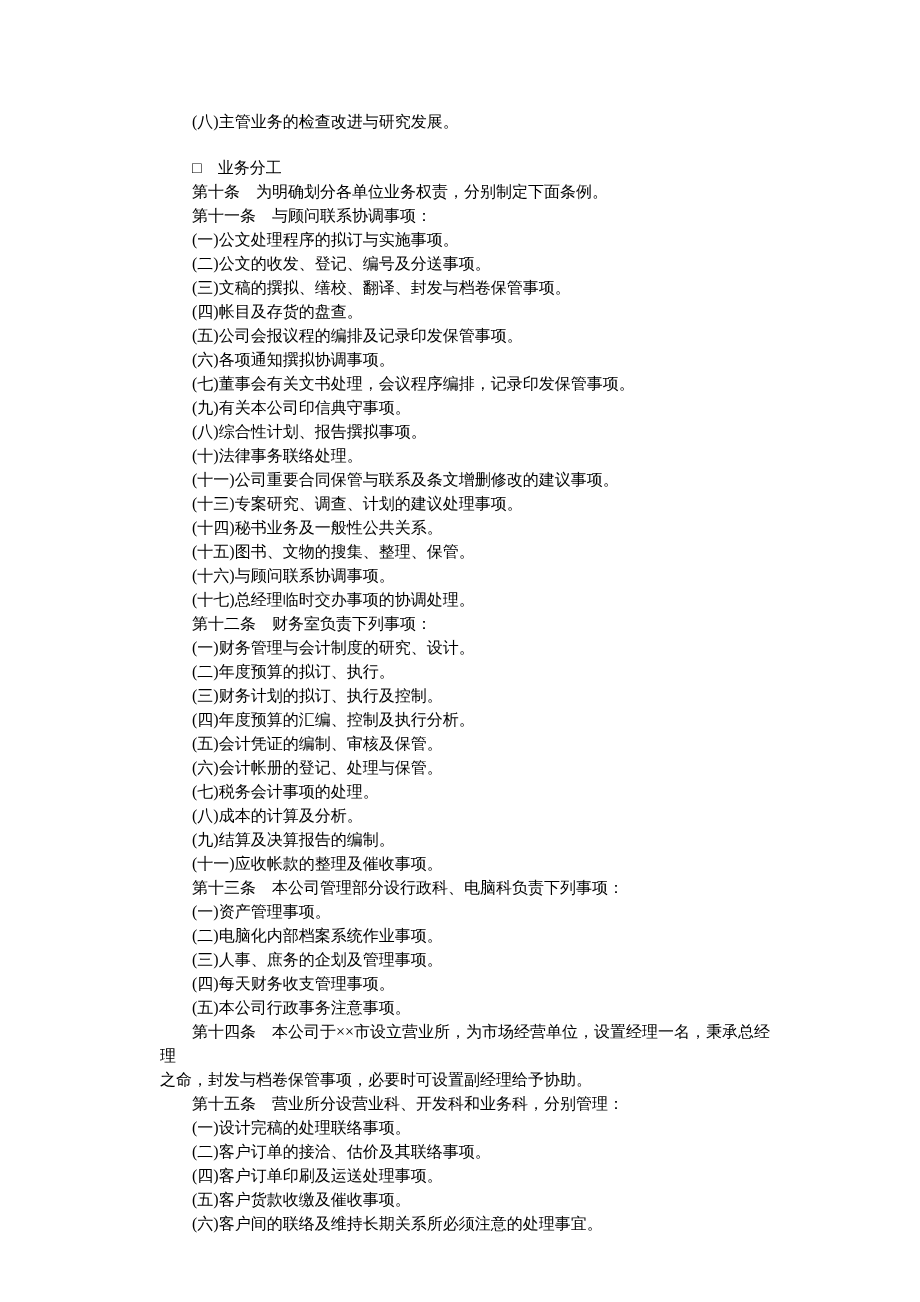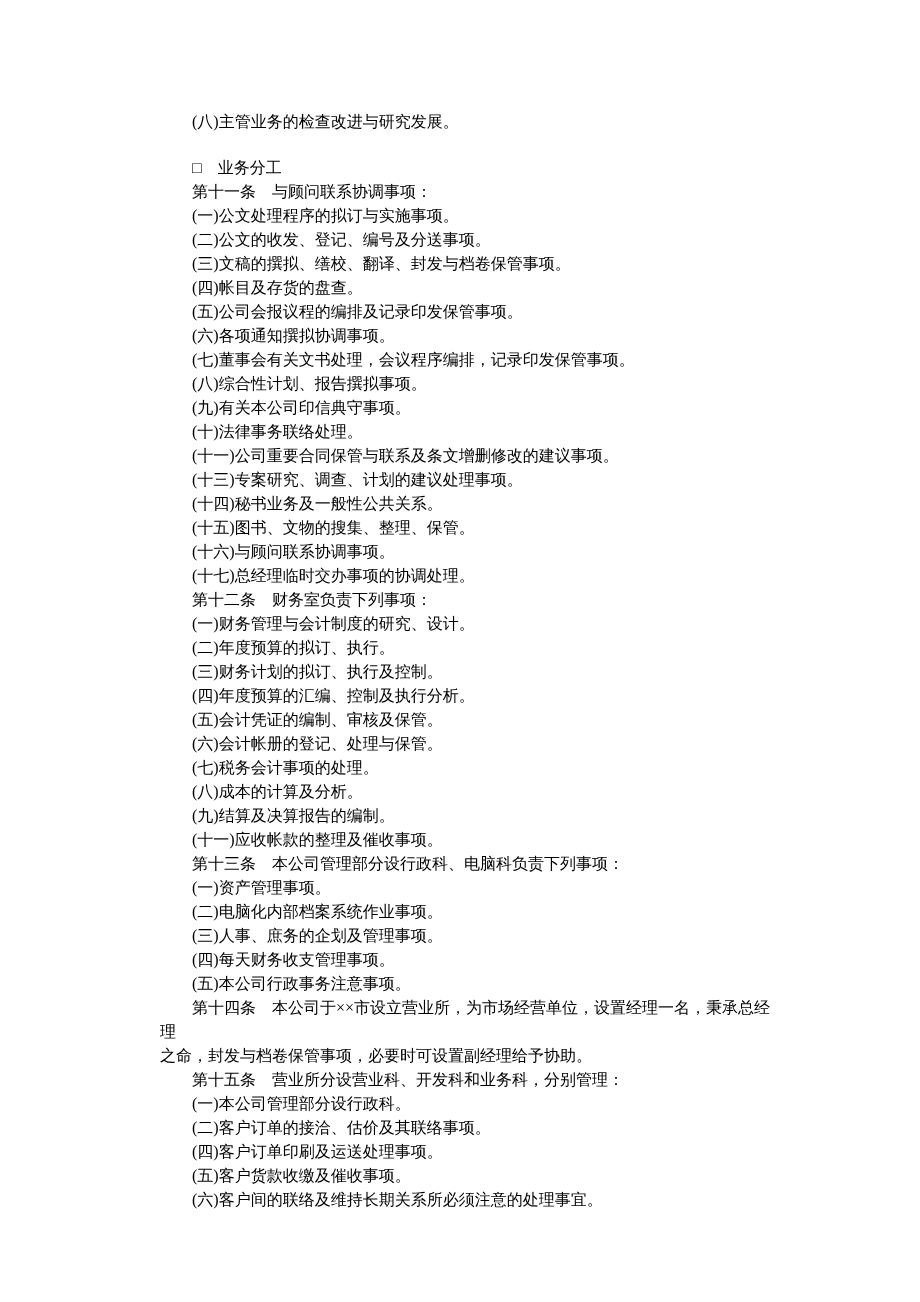--- a/index.html
+++ b/index.html
@@ -27,30 +27,31 @@
       text-indent: 0;
     }
   </style>
 </head>
 <body>
 
 <div id="content">
     <p class="line indent-1">(八)主管业务的检查改进与研究发展。</p>
     <div class="blank"></div>
     <p class="line indent-1">□　业务分工</p>
+    <p class="line indent-1">第十条　为明确划分各单位业务权责，分别制定下面条例。</p>
     <p class="line indent-1">第十一条　与顾问联系协调事项：</p>
     <p class="line indent-1">(一)公文处理程序的拟订与实施事项。</p>
     <p class="line indent-1">(二)公文的收发、登记、编号及分送事项。</p>
     <p class="line indent-1">(三)文稿的撰拟、缮校、翻译、封发与档卷保管事项。</p>
     <p class="line indent-1">(四)帐目及存货的盘查。</p>
     <p class="line indent-1">(五)公司会报议程的编排及记录印发保管事项。</p>
     <p class="line indent-1">(六)各项通知撰拟协调事项。</p>
     <p class="line indent-1">(七)董事会有关文书处理，会议程序编排，记录印发保管事项。</p>
+    <p class="line indent-1">(九)有关本公司印信典守事项。</p>
     <p class="line indent-1">(八)综合性计划、报告撰拟事项。</p>
-    <p class="line indent-1">(九)有关本公司印信典守事项。</p>
     <p class="line indent-1">(十)法律事务联络处理。</p>
     <p class="line indent-1">(十一)公司重要合同保管与联系及条文增删修改的建议事项。</p>
     <p class="line indent-1">(十三)专案研究、调查、计划的建议处理事项。</p>
     <p class="line indent-1">(十四)秘书业务及一般性公共关系。</p>
     <p class="line indent-1">(十五)图书、文物的搜集、整理、保管。</p>
     <p class="line indent-1">(十六)与顾问联系协调事项。</p>
     <p class="line indent-1">(十七)总经理临时交办事项的协调处理。</p>
     <p class="line indent-1">第十二条　财务室负责下列事项：</p>
     <p class="line indent-1">(一)财务管理与会计制度的研究、设计。</p>
     <p class="line indent-1">(二)年度预算的拟订、执行。</p>
@@ -64,18 +65,18 @@
     <p class="line indent-1">(十一)应收帐款的整理及催收事项。</p>
     <p class="line indent-1">第十三条　本公司管理部分设行政科、电脑科负责下列事项：</p>
     <p class="line indent-1">(一)资产管理事项。</p>
     <p class="line indent-1">(二)电脑化内部档案系统作业事项。</p>
     <p class="line indent-1">(三)人事、庶务的企划及管理事项。</p>
     <p class="line indent-1">(四)每天财务收支管理事项。</p>
     <p class="line indent-1">(五)本公司行政事务注意事项。</p>
     <p class="line indent-1">第十四条　本公司于××市设立营业所，为市场经营单位，设置经理一名，秉承总经理</p>
     <p class="line wrap">之命，封发与档卷保管事项，必要时可设置副经理给予协助。</p>
     <p class="line indent-1">第十五条　营业所分设营业科、开发科和业务科，分别管理：</p>
-    <p class="line indent-1">(一)本公司管理部分设行政科。</p>
+    <p class="line indent-1">(一)设计完稿的处理联络事项。</p>
     <p class="line indent-1">(二)客户订单的接洽、估价及其联络事项。</p>
     <p class="line indent-1">(四)客户订单印刷及运送处理事项。</p>
     <p class="line indent-1">(五)客户货款收缴及催收事项。</p>
     <p class="line indent-1">(六)客户间的联络及维持长期关系所必须注意的处理事宜。</p>
   </div>
 
 </body></html>

